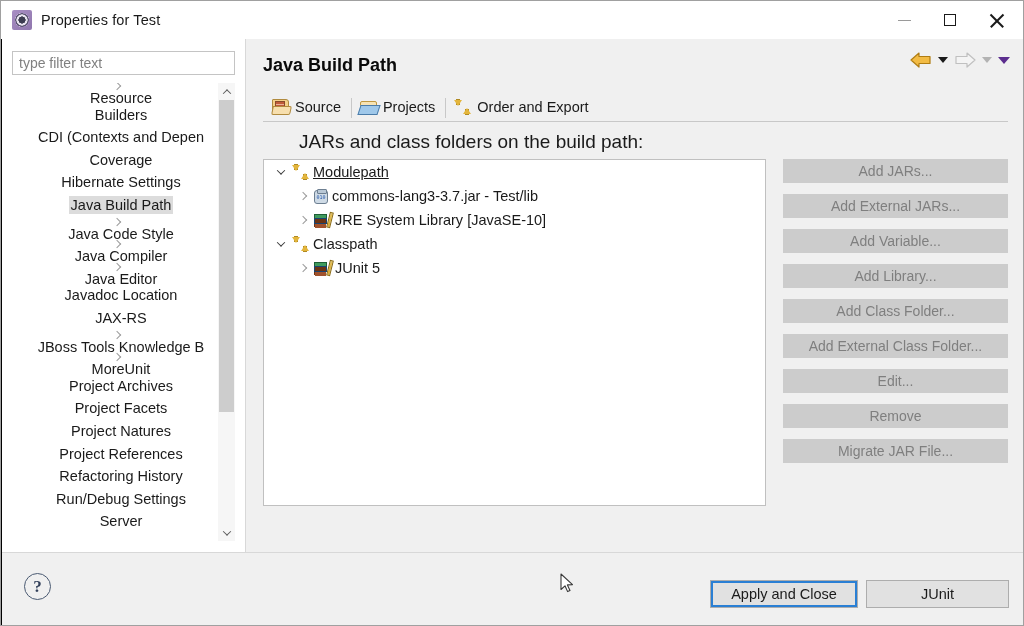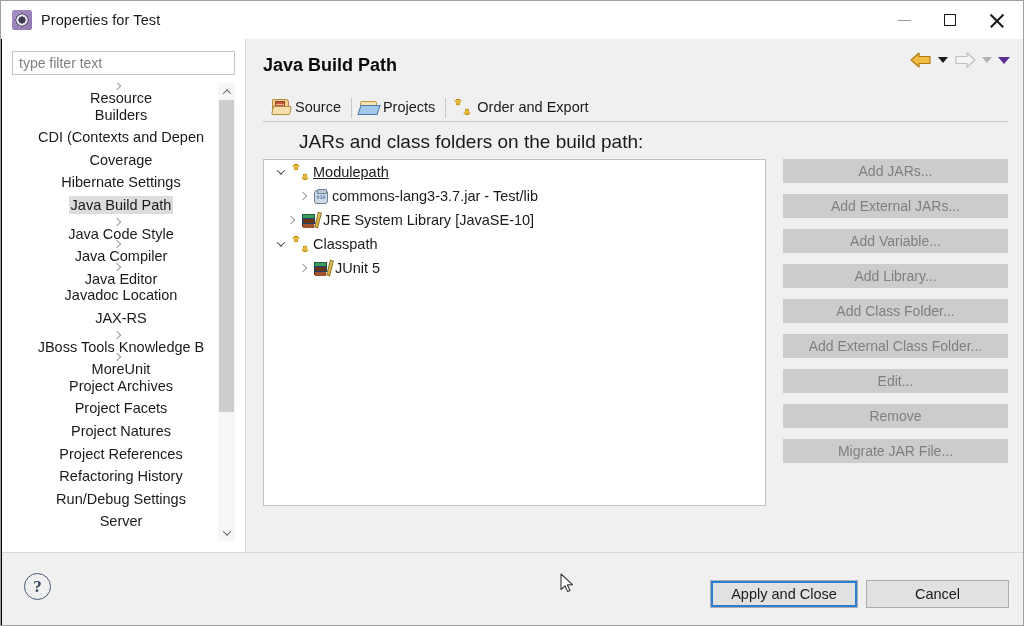--- a/index.html
+++ b/index.html
@@ -676,21 +676,21 @@
           </span>
           <span class="ctlabel">Modulepath</span>
         </div>
         <div class="ct-row" style="padding-left: 28px;">
           <span class="ctw">
             <span class="tri-closed"></span>
           </span>
           <span class="ticon ico-jar"></span>
           <span class="ctlabel">commons-lang3-3.7.jar - Test/lib</span>
         </div>
-        <div class="ct-row" style="padding-left: 16px; text-align: right;">
+        <div class="ct-row" style="padding-left: 28px; text-align: right;">
           <span class="ctw">
             <span class="tri-closed"></span>
           </span>
           <span class="ticon ico-lib">
             <span class="base"></span>
             <span class="pencil"></span>
           </span>
           <span class="ctlabel">JRE System Library [JavaSE-10]</span>
         </div>
         <div class="ct-row" style="padding-left: 6px;">
@@ -727,20 +727,20 @@
         <button class="sbtn gap" disabled="">Edit...</button>
         <button class="sbtn" disabled="">Remove</button>
         <button class="sbtn gap" disabled="">Migrate JAR File...</button>
       </div>
 
   </div>
 
   <div id="footer">
     <div id="help-btn">?</div>
     <button id="apply-close-btn">Apply and Close</button>
-    <button id="cancel-btn">Cancel</button>
+    <button id="cancel-btn">JUnit</button>
   </div>
 
   <svg id="cursor" viewBox="0 0 14 22">
     <path d="M1 1 L1 16.5 L5 12.8 L7.6 18.6 L10 17.5 L7.4 11.9 L12.5 11.6 Z" fill="#ffffff" stroke="#3a3a3a" stroke-width="1.1" stroke-linejoin="round"></path>
   </svg>
 
 </div>
 
 </body></html>

